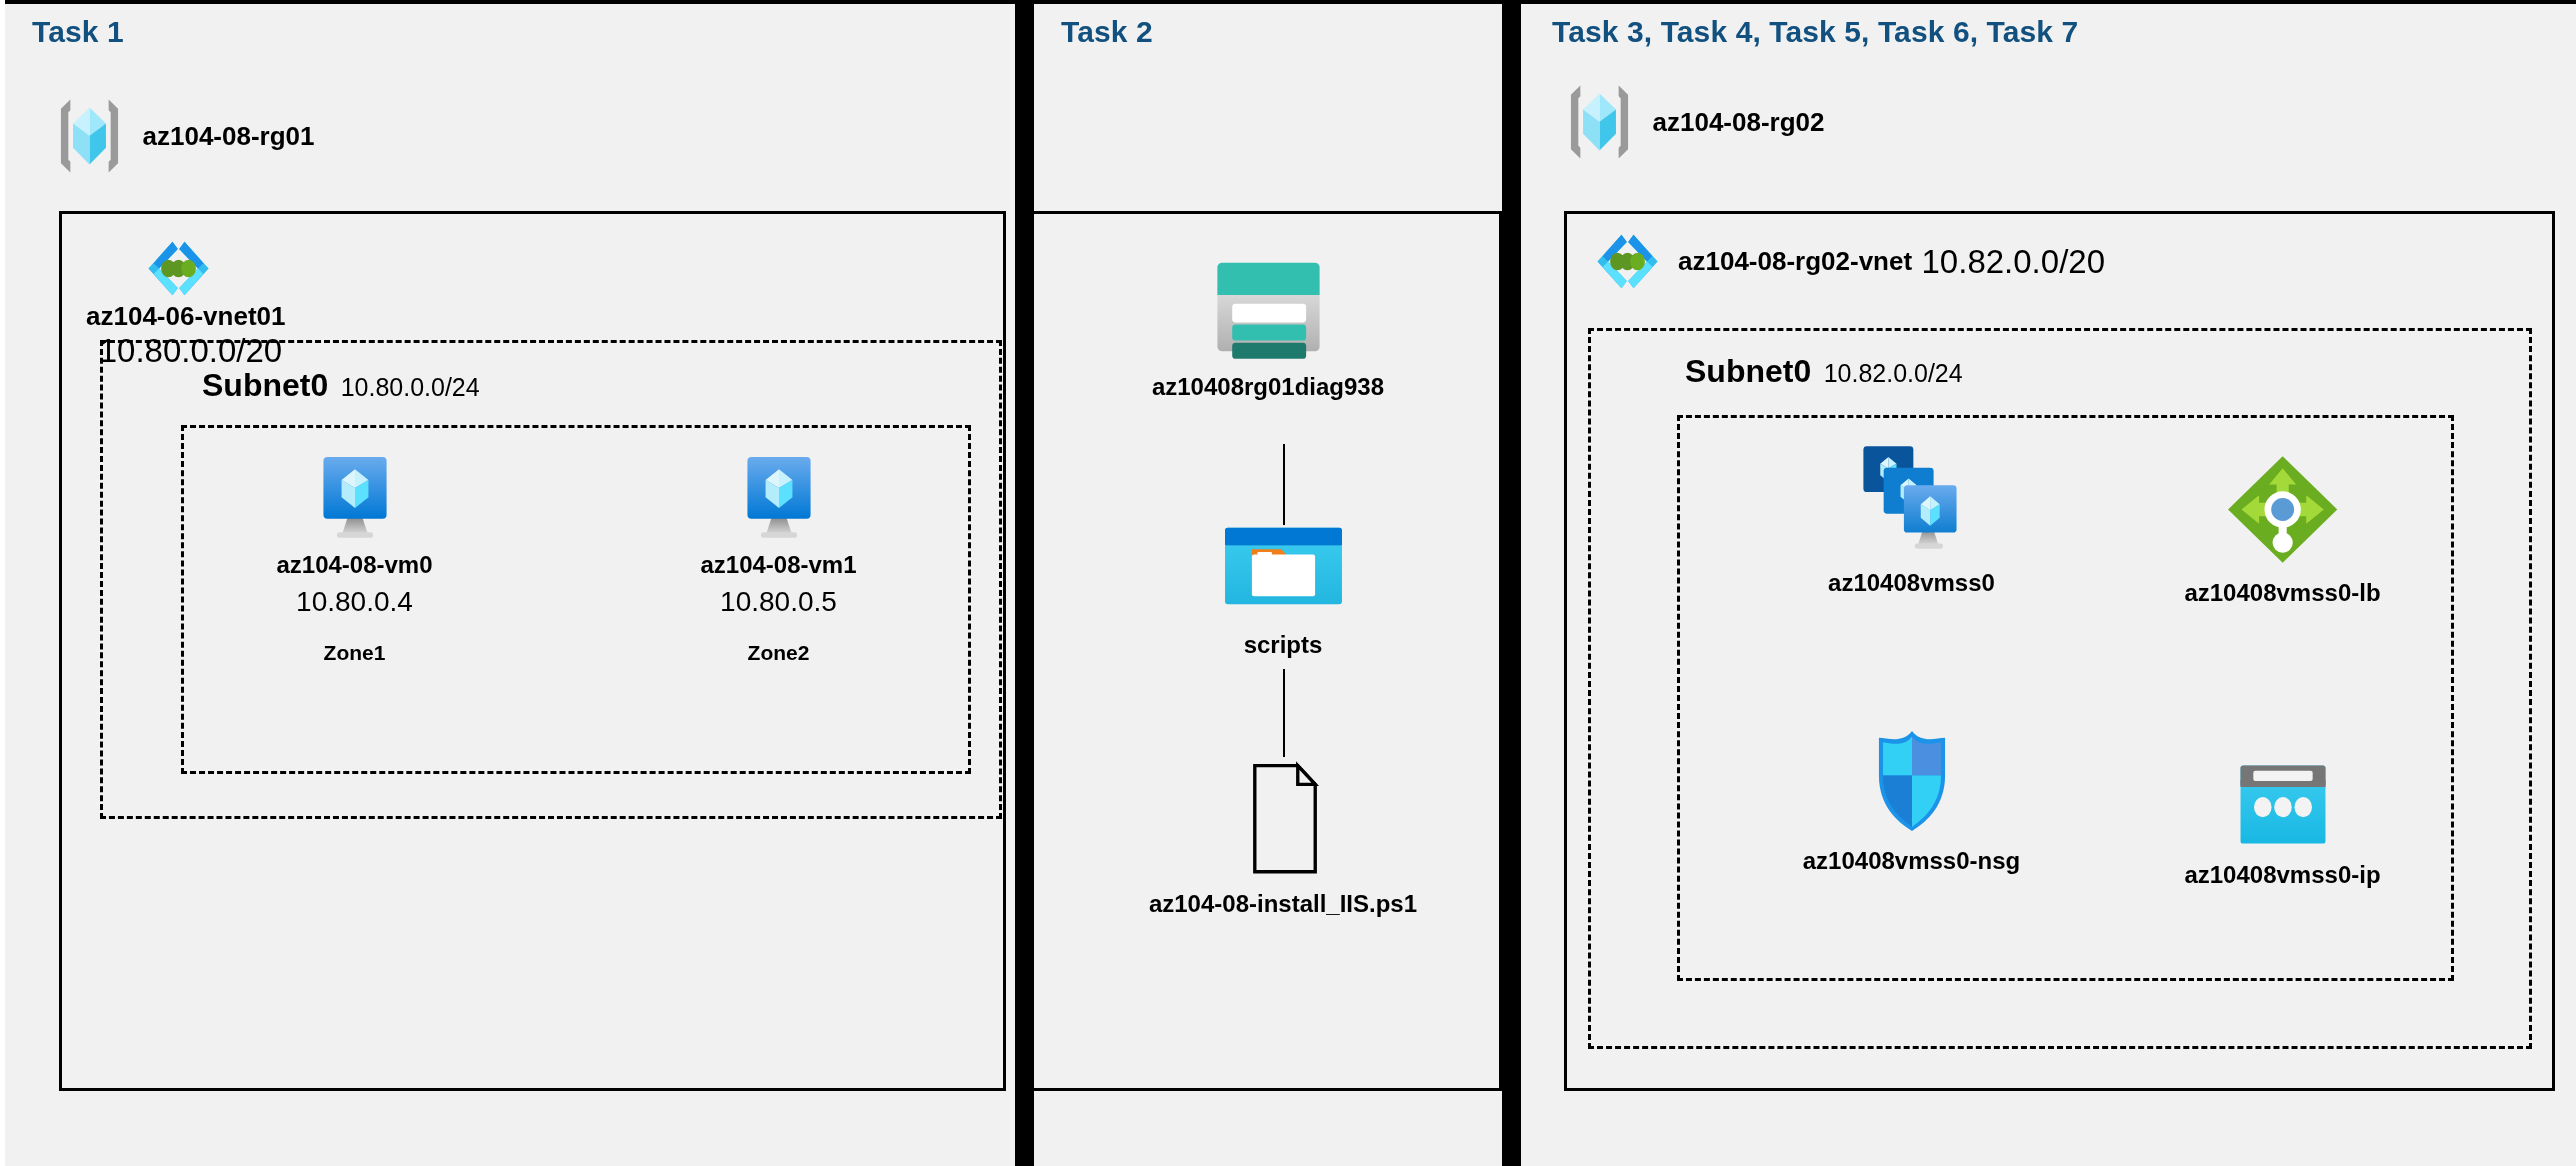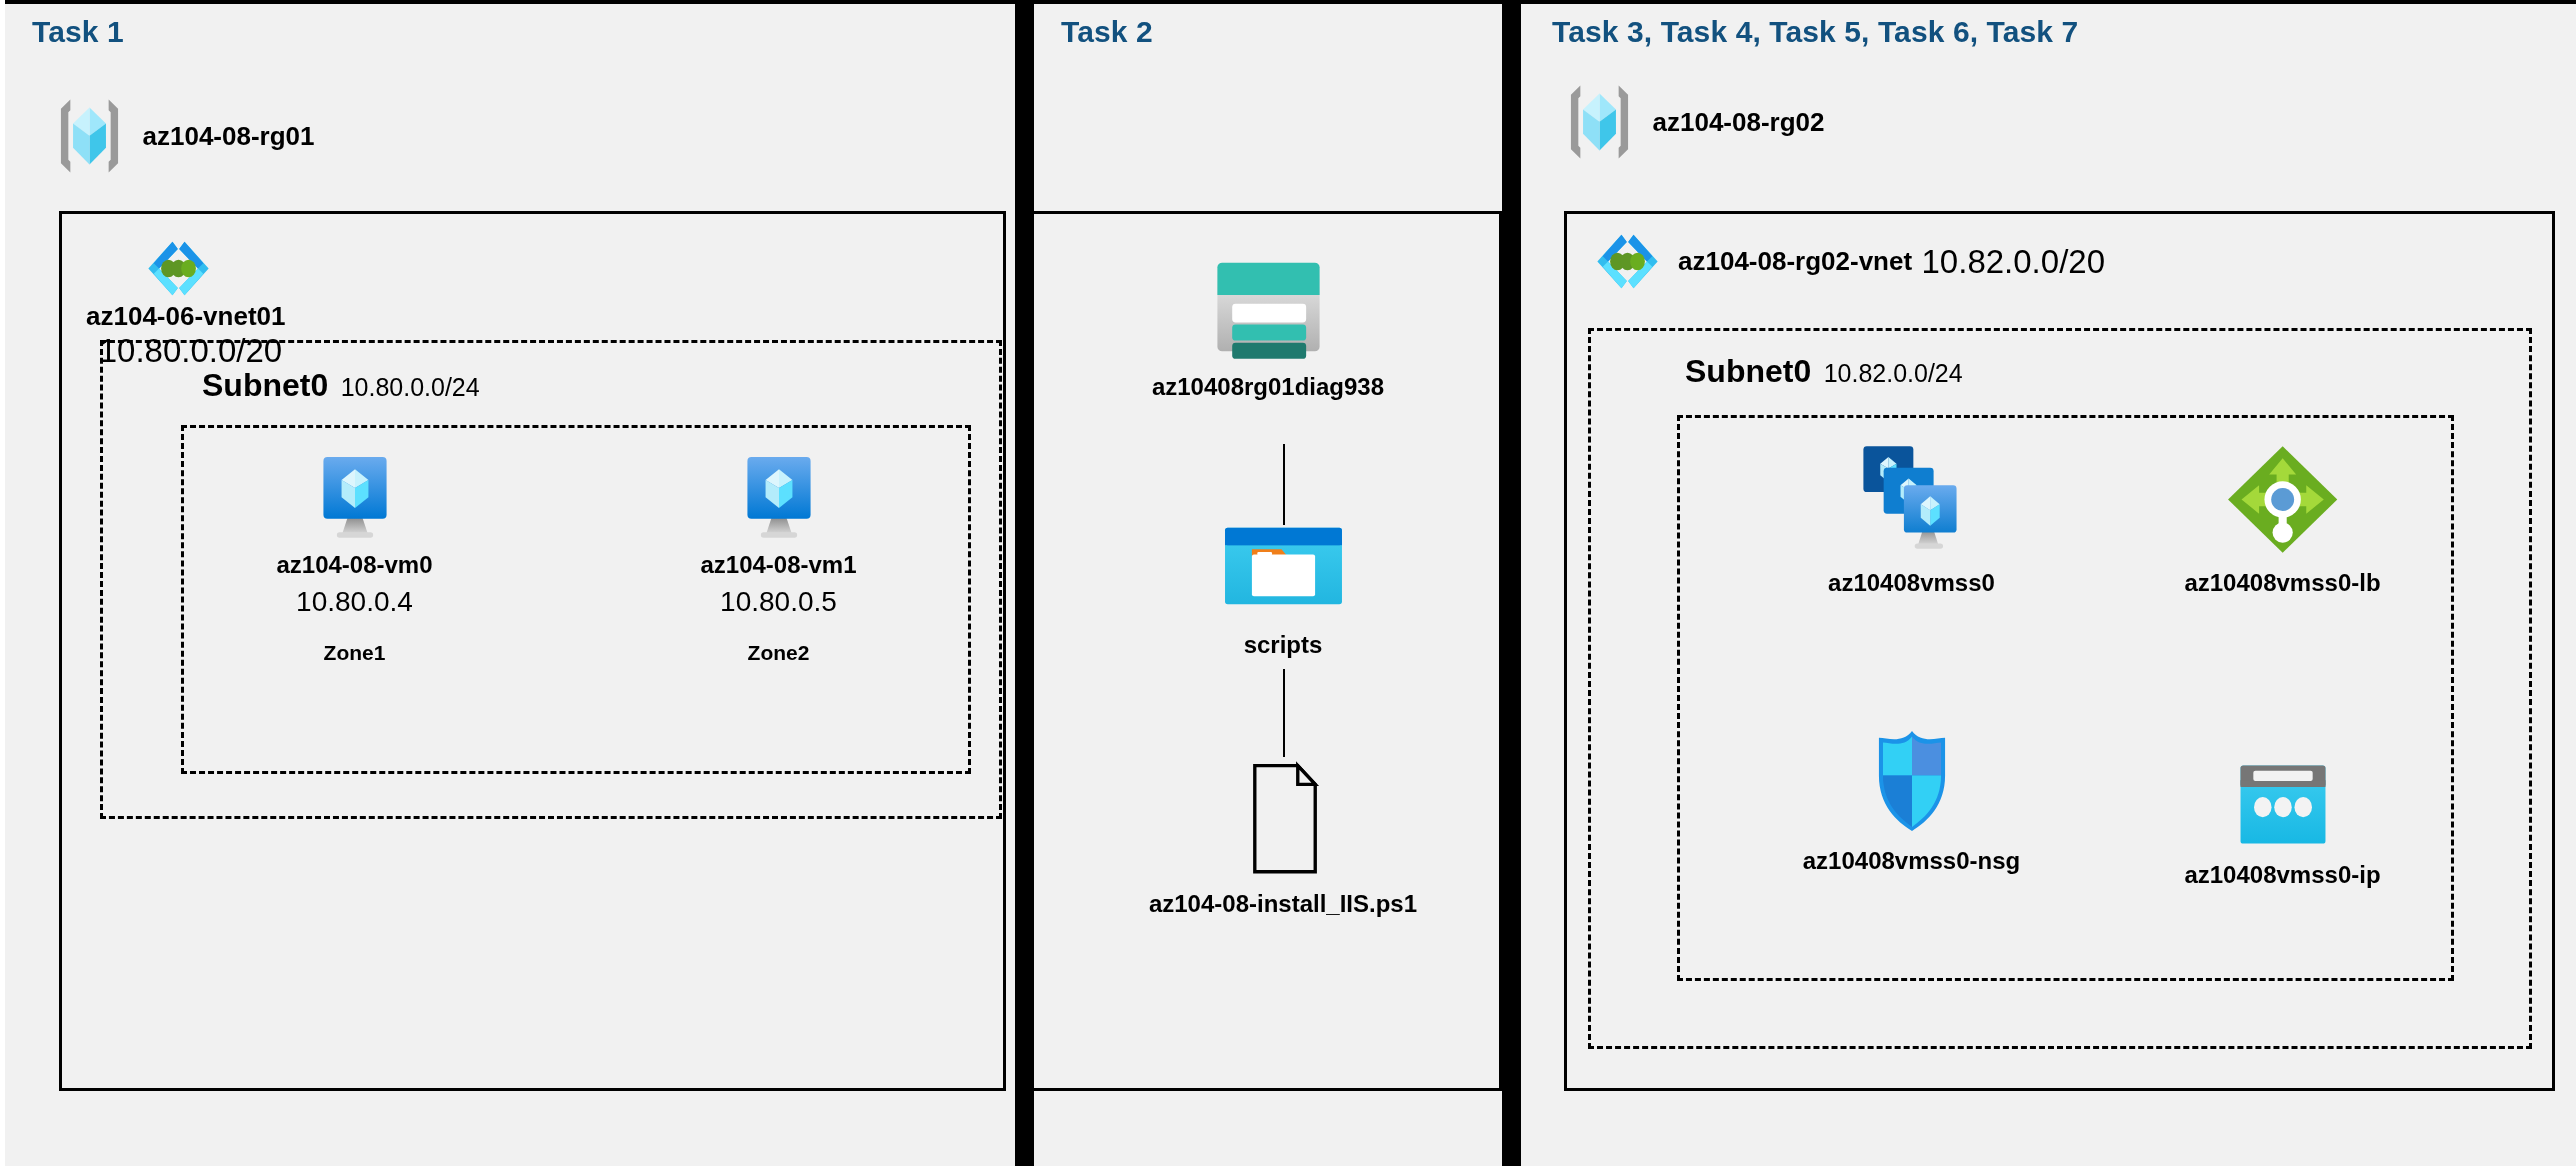--- a/index.html
+++ b/index.html
@@ -366,21 +366,21 @@
         <rect x="68" y="64" width="78" height="70" rx="5" fill="url(#vmss3)"></rect>
         <path d="M107 80 L121 92 L107 101 Z" fill="#c7f2fd"></path>
         <path d="M107 80 L93 92 L107 101 Z" fill="#ddf6fd"></path>
         <path d="M107 101 L121 92 L121 112 L107 124 Z" fill="#5ce0ff"></path>
         <path d="M107 101 L93 92 L93 112 L107 124 Z" fill="#b3ecfb"></path>
       </svg>
     </span>
     <span class="node-name">az10408vmss0</span>
   </div>
 
-  <div class="node" style="left:2151px; top:442px; width:263px;justify-content:center;">
+  <div class="node" style="left:2151px; top:452px; width:263px;justify-content:center;">
     <span>
       <svg width="118" height="115" viewBox="0 0 175 170">
         <path d="M87 6 L168 85 L87 164 L6 85 Z" fill="#6aad20"></path>
 
         <path d="M87 24 L107 48 H96 V78 H78 V48 H67 Z" fill="#a4d93a"></path>
 
         <path d="M26 85 L52 64 V75 H82 V95 H52 V106 Z" fill="#a4d93a"></path>
 
         <path d="M148 85 L122 64 V75 H92 V95 H122 V106 Z" fill="#a4d93a"></path>
 

